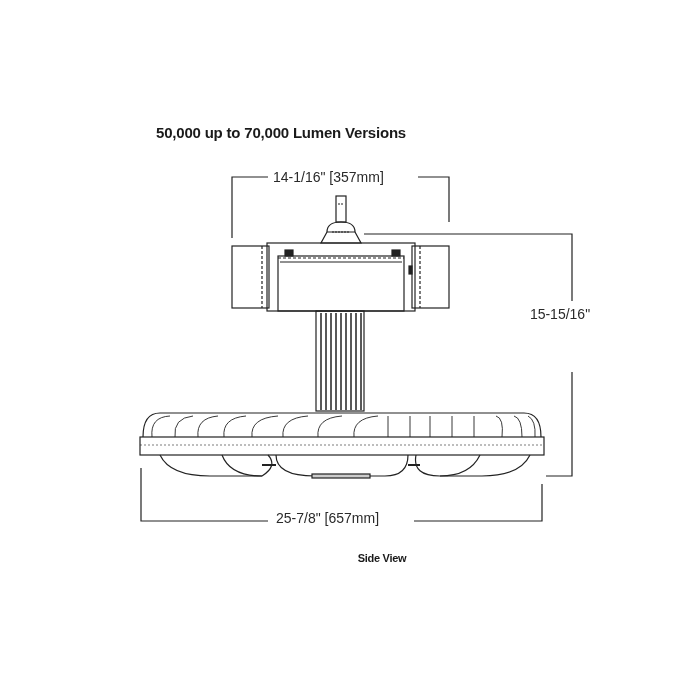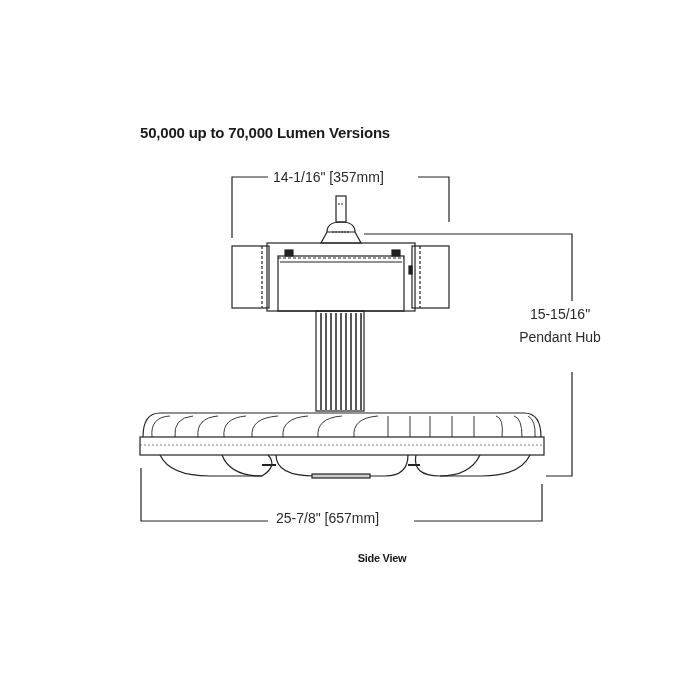--- a/index.html
+++ b/index.html
@@ -1,17 +1,17 @@
 <!DOCTYPE html>
 <html><head>
 <meta charset="utf-8">
 <style>
   html, body { margin:0; padding:0; background:#ffffff; }
   body { width:700px; height:700px; position:relative; overflow:hidden; font-family:"Liberation Sans", sans-serif; color:#1a1a1a; }
-  .title { position:absolute; left:140px; top:124px; font-size:15px; font-weight:bold; letter-spacing:-0.2px; }
+  .title { position:absolute; left:156px; top:124px; font-size:15px; font-weight:bold; letter-spacing:-0.2px; }
   .caption { position:absolute; left:0; width:700px; top:552px; text-align:center; font-size:11px; font-weight:bold; letter-spacing:-0.3px;padding-left:32px; }
   .dim { position:absolute; font-size:14px; color:#2a2a2a; background:#fff; white-space:nowrap; }
   .dim-top { left:273px; top:169px; }
   .dim-bottom { left:276px; top:510px; }
   .dim-side { left:505px; top:303px; width:110px; text-align:center; line-height:23px; background:transparent; }
   svg { position:absolute; left:0; top:0; }
 </style>
 </head>
 <body>
 
@@ -104,18 +104,17 @@
     <line x1="408" y1="465" x2="420" y2="465" stroke-width="2"></line>
   </g>
 </svg>
 
 <div class="title">50,000 up to 70,000 Lumen Versions</div>
 
 <div class="dim dim-top">14-1/16" [357mm]</div>
 
 <div class="dim dim-side">
   <div>15-15/16"</div>
-  <div>Pendant Hub</div>
 </div>
 
 <div class="dim dim-bottom">25-7/8" [657mm]</div>
 
 <div class="caption">Side View</div>
 
 </body></html>

